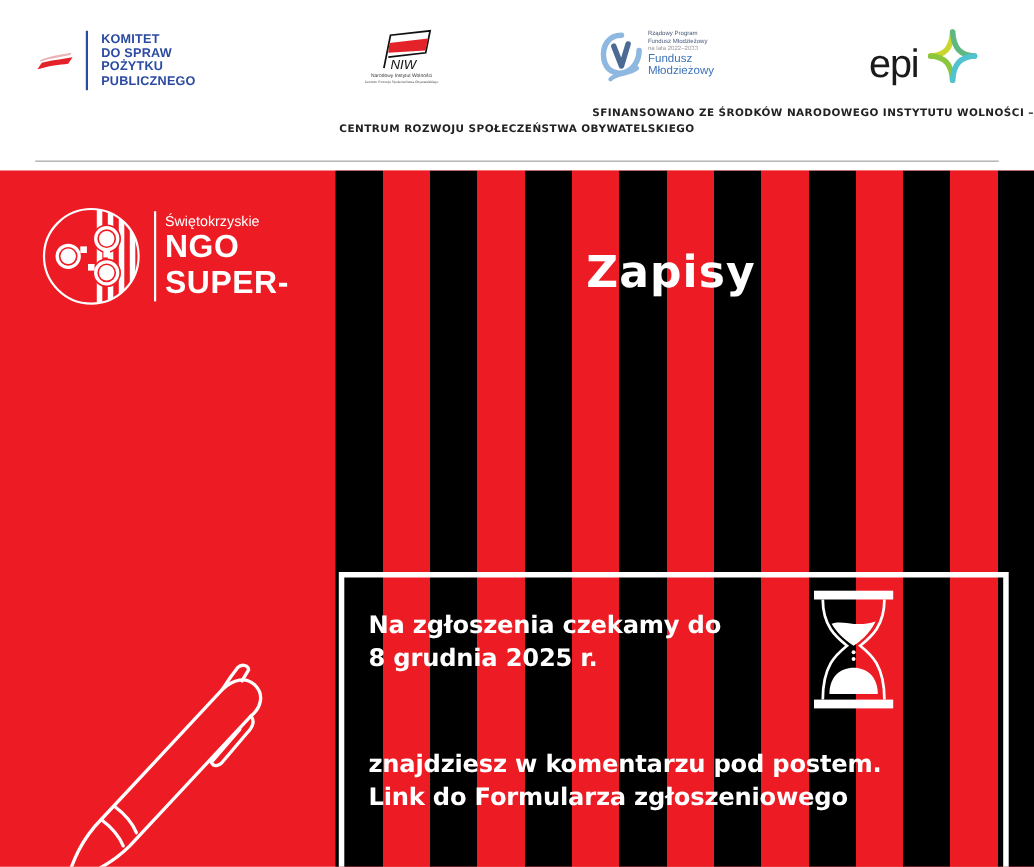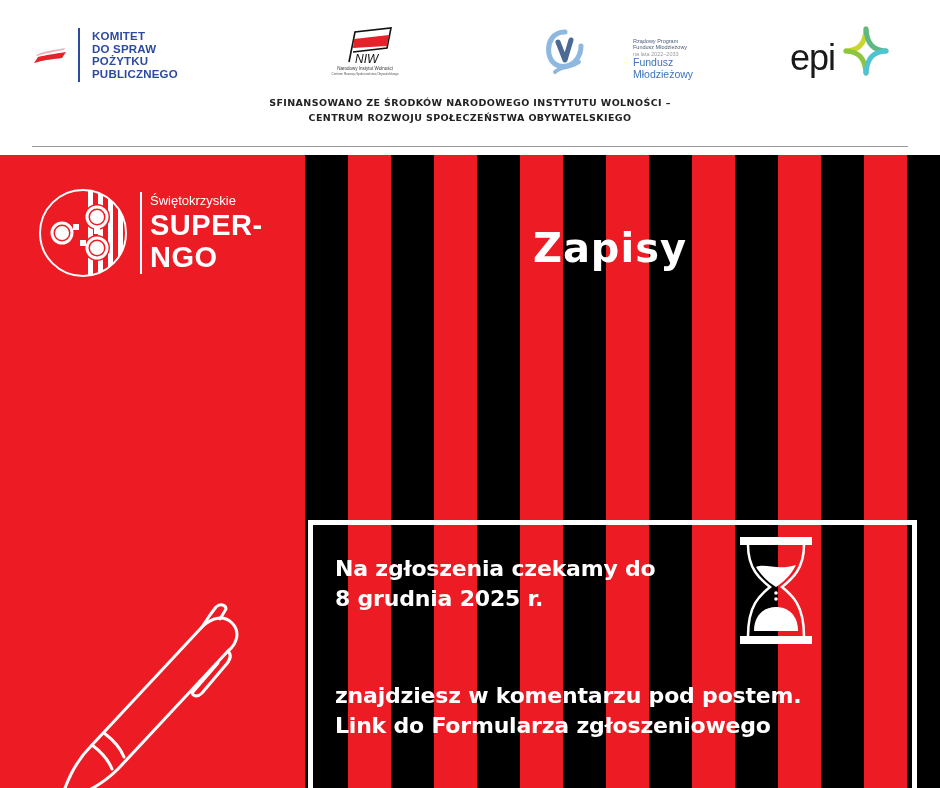--- a/index.html
+++ b/index.html
@@ -11,31 +11,31 @@
     .kpp { position: absolute; left: 32px; top: 28px; display: flex; align-items: center; }
     .kpp-flag { width: 36px; height: 24px; margin-right: 10px; }
     .kpp-bar { width: 2px; height: 54px; background: #2b4aa0; margin-right: 12px; }
     .kpp-text { color: #2b4aa0; font-family: "Liberation Sans", sans-serif; font-weight: bold; font-size: 11.5px; line-height: 12.5px; letter-spacing: 0.2px; }
 
     .niw { position: absolute; left: 330px; top: 26px; width: 70px; text-align: center; }
     .niw svg { display: block; margin: 0 auto; }
     .niw-cap { font-family: "Liberation Sans", sans-serif; font-size: 4.5px; color: #333; line-height: 6px; white-space: nowrap; }
     .niw-cap2 { font-family: "Liberation Sans", sans-serif; font-size: 3px; color: #555; white-space: nowrap; }
 
-    .fm { position: absolute; left: 545px; top: 28px; display: flex; align-items: flex-end; gap: 44px; }
+    .fm { position: absolute; left: 545px; top: 28px; display: flex; align-items: flex-start; }
     .fm-text { margin-left: 4px; }
     .fm-small { font-family: "Liberation Sans", sans-serif; font-size: 5.5px; line-height: 6.5px; color: #4a5a78; }
     .fm-small.light { color: #999; }
     .fm-big { font-family: "Liberation Sans", sans-serif; font-size: 10.5px; line-height: 11.5px; color: #3d74b8; }
 
     .epi { position: absolute; left: 790px; top: 26px; display: flex; align-items: flex-end; }
     .epi-word { font-family: "Liberation Sans", sans-serif; font-size: 36px; font-weight: normal; color: #1a1a1a; letter-spacing: -1px; line-height: 36px; margin-right: 8px; }
 
     .funding { position: absolute; left: 0; width: 940px; text-align: center; font-family: "DejaVu Sans", sans-serif; color: #222; }
-    .f1 { top: 97px; font-size: 9.5px; font-weight: bold; letter-spacing: 0.4px; }
+    .f1 { top: 97px; font-size: 9.5px; font-weight: bold; letter-spacing: 0.4px; text-align: right; }
     .f2 { top: 112px; font-size: 9.5px; font-weight: bold; letter-spacing: 0.4px; }
     .f3 { top: 127px; font-size: 9.5px; color: #333; letter-spacing: 0.2px; }
     .divider { position: absolute; left: 32px; top: 146px; width: 876px; height: 1px; background: #9a9a9a; }
 
     
     .poster { position: absolute; left: 0; top: 155px; width: 940px; height: 766px; background: #ed1c24; overflow: hidden; }
     .stripes { position: absolute; left: 305px; top: 0; width: 635px; height: 633px;
       background: repeating-linear-gradient(90deg, #000000 0px, #000000 43px, #ed1c24 43px, #ed1c24 86px); }
 
     .logo { position: absolute; left: 38px; top: 33px; display: flex; align-items: center; }
@@ -140,22 +140,22 @@
       <circle cx="24" cy="45" r="13" fill="#ed1c24"></circle>
       <circle cx="24" cy="45" r="10" fill="none" stroke="#fff" stroke-width="3"></circle>
       <circle cx="24" cy="45" r="7" fill="#fff"></circle>
       <rect x="56" y="40" width="6" height="6" fill="#fff"></rect>
       <rect x="35" y="36" width="6" height="6" fill="#fff"></rect>
       <rect x="42" y="52" width="6" height="6" fill="#fff"></rect>
     </svg>
     <div class="logo-sep"></div>
     <div class="logo-text">
       <div class="logo-small">Świętokrzyskie</div>
+      <div class="logo-big">NGO</div>
       <div class="logo-big">SUPER-</div>
-      <div class="logo-big">NGO</div>
     </div>
   </div>
 
   <div class="title">Zapisy</div>
 
   <svg class="pen" width="220" height="220" viewBox="0 0 220 220">
     <g fill="none" stroke="#fff" stroke-width="3" stroke-linejoin="round" stroke-linecap="round">
       <path d="M8 210 C14 190 22 170 40 152 L150 34 C160 24 172 22 180 30 C188 38 186 50 176 58 L66 176 C48 194 28 202 8 210 Z"></path>
       <path d="M18 200 L26 206"></path>
       <path d="M40 152 C48 158 56 166 60 176"></path>

